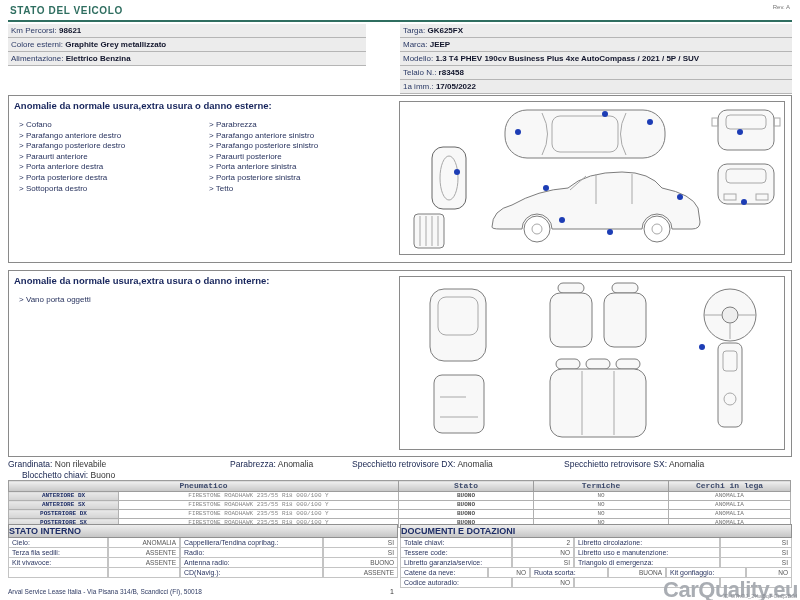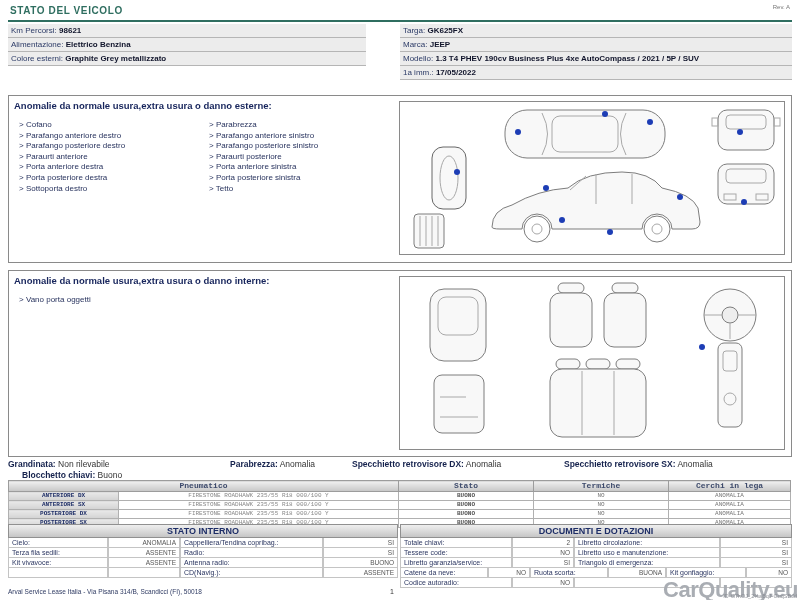--- a/index.html
+++ b/index.html
@@ -30,21 +30,21 @@
   .items.col2{left:200px;}
   .item::before{content:"> ";}
   .diagram-box{position:absolute;top:5px;left:390px;width:384px;border:1px solid #8a8a8a;background:#fff;}
   #ext .diagram-box{height:152px;}
   #int .diagram-box{height:172px;}
   .diagram-box svg{display:block;width:100%;height:100%;}
 
   
   .summary{position:absolute;top:459px;left:8px;width:784px;height:22px;font-size:8.5px;color:#333;}
   .summary .pair{position:absolute;white-space:nowrap;}
-  .summary .lbl{font-weight:bold;color:#15224d;}
+  .summary .lbl{font-weight:normal;color:#15224d;}
   #sp0{left:0;top:0;} #sp1{left:222px;top:0;} #sp2{left:344px;top:0;}
   #sp3{left:556px;top:0;} #sp4{left:14px;top:11px;}
 
   
   table.tires{position:absolute;top:480px;left:8px;width:782px;border-collapse:collapse;
               table-layout:fixed;font-family:Liberation Mono, monospace;}
   table.tires th{height:10px;line-height:10px;font-size:8px;font-weight:bold;color:#3d4a6b;
                  background:linear-gradient(#f0f0f0,#c6c6c6);border:1px solid #9c9c9c;
                  text-align:center;padding:0;}
   table.tires td{height:8px;line-height:8px;font-size:6px;border:1px solid #b0b0b0;
@@ -52,21 +52,21 @@
   td.pos{background:linear-gradient(#e9e9e9,#d2d2d2);color:#1d2d66;font-weight:bold;
          font-size:6.5px;text-align:left;padding-left:3px;border:1px solid #909090;}
   td.desc{color:#888;}
   td.stato{color:#555;font-weight:bold;}
   td.other{color:#777;}
 
   
   .bt{position:absolute;top:524px;}
   #left-bt{left:8px;width:390px;}
   #right-bt{left:400px;width:392px;}
-  .bt-header{height:12px;line-height:12px;text-align:center;font-weight:bold;font-size:9px;
+  .bt-header{height:12px;line-height:12px;text-align:left;font-weight:bold;font-size:9px;
              color:#1d2d66;background:linear-gradient(#efefef,#c6c6c6);border:1px solid #909090;}
   .bt-row{display:grid;}
   #left-bt .bt-row{grid-template-columns:100px 72px 143px 75px;}
   #right-bt .bt-row{grid-template-columns:112px 62px 146px 72px;}
   #right-bt .bt-row.six{grid-template-columns:88px 42px 78px 58px 80px 46px;}
   .bt-cell{border:1px solid #c4c4c4;border-top:none;font-size:7px;height:9px;line-height:9px;
            padding:0 3px;overflow:hidden;white-space:nowrap;}
   .bt-cell.lbl{color:#2a3560;}
   .bt-cell.val{text-align:right;color:#555;font-size:6.5px;}
 
@@ -90,41 +90,45 @@
   <div class="report-title">STATO DEL VEICOLO</div>
   <div class="rev">Rev. A</div>
   <div class="rule"></div>
 
   <div class="info-left">
     <div class="info-row">
       <span class="lbl">Km Percorsi:</span>
       <span class="val">98621</span>
     </div>
     <div class="info-row">
+      <span class="lbl">Colore esterni:</span>
+      <span class="val">Graphite Grey metallizzato</span>
+    </div>
+    <div class="info-row">
       <span class="lbl">Alimentazione:</span>
       <span class="val">Elettrico Benzina</span>
-    </div>
-    <div class="info-row">
-      <span class="lbl">Colore esterni:</span>
-      <span class="val">Graphite Grey metallizzato</span>
     </div>
   </div>
 
   <div class="info-right">
     <div class="info-row">
       <span class="lbl">Targa:</span>
       <span class="val">GK625FX</span>
     </div>
     <div class="info-row">
       <span class="lbl">Marca:</span>
       <span class="val">JEEP</span>
     </div>
     <div class="info-row wrap">
       <span class="lbl">Modello:</span>
       <span class="val">1.3 T4 PHEV 190cv Business Plus 4xe AutoCompass / 2021 / 5P / SUV</span>
+    </div>
+    <div class="info-row">
+      <span class="lbl">Telaio N.:</span>
+      <span class="val">r83458</span>
     </div>
     <div class="info-row">
       <span class="lbl">1a imm.:</span>
       <span class="val">17/05/2022</span>
     </div>
   </div>
 
   <div class="section" id="ext">
     <div class="section-title">Anomalie da normale usura,extra usura o danno esterne:</div>
     <div class="items col2">

